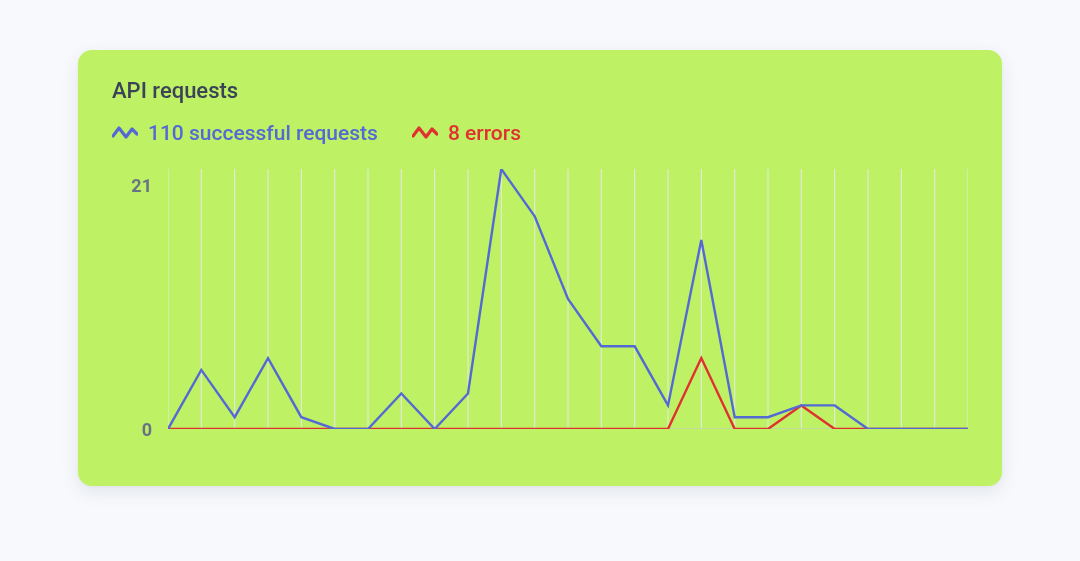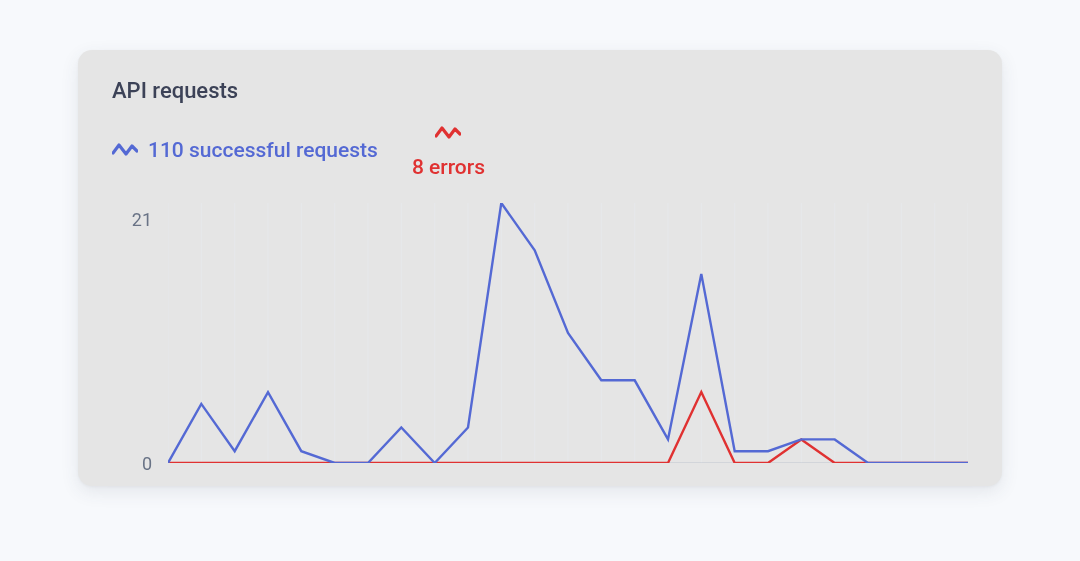--- a/index.html
+++ b/index.html
@@ -8,49 +8,50 @@
     width: 1080px; height: 561px;
     background: #f7f9fc;
     font-family: -apple-system, BlinkMacSystemFont, "Segoe UI", Roboto, Helvetica, Arial, sans-serif;
     color: #3c4257;
     -webkit-font-smoothing: antialiased;
   }
   .card {
     position: absolute;
     left: 78px; top: 50px;
     width: 924px; height: 436px;
-    background: #e5e5e5;
+    background: #bef264;
     border-radius: 14px;
     box-shadow: 0 6px 18px rgba(60,66,87,0.10), 0 1px 3px rgba(0,0,0,0.04);
     padding: 28px 34px 24px 34px;
   }
   .title {
     font-size: 22px;
     font-weight: 500;
     color: #3c4257;
     margin-bottom: 18px;
   }
   .legend-row {
     display: flex;
     align-items: center;
     gap: 34px;
     font-size: 21px;
     font-weight: 500;
     margin-bottom: 24px;
   }
   .legend-item { display: flex; align-items: center; gap: 10px; }
   .legend-success { color: #5469d4; }
-  .legend-error   { color: #e03131; flex-direction: column; }
+  .legend-error   { color: #e03131; }
   .legend-spacer { flex: 1; }
   .success-rate { color: #3c4257; font-weight: 500; }
 
   .chart-wrap {
     position: relative;
     height: 260px;
     margin-left: 16px;
+    font-weight: bold;
   }
   .yaxis {
     position: absolute;
     left: -10px; top: 0; bottom: 0;
     width: 40px;
   }
   .ylabel {
     position: absolute;
     right: 6px;
     font-size: 18px;

